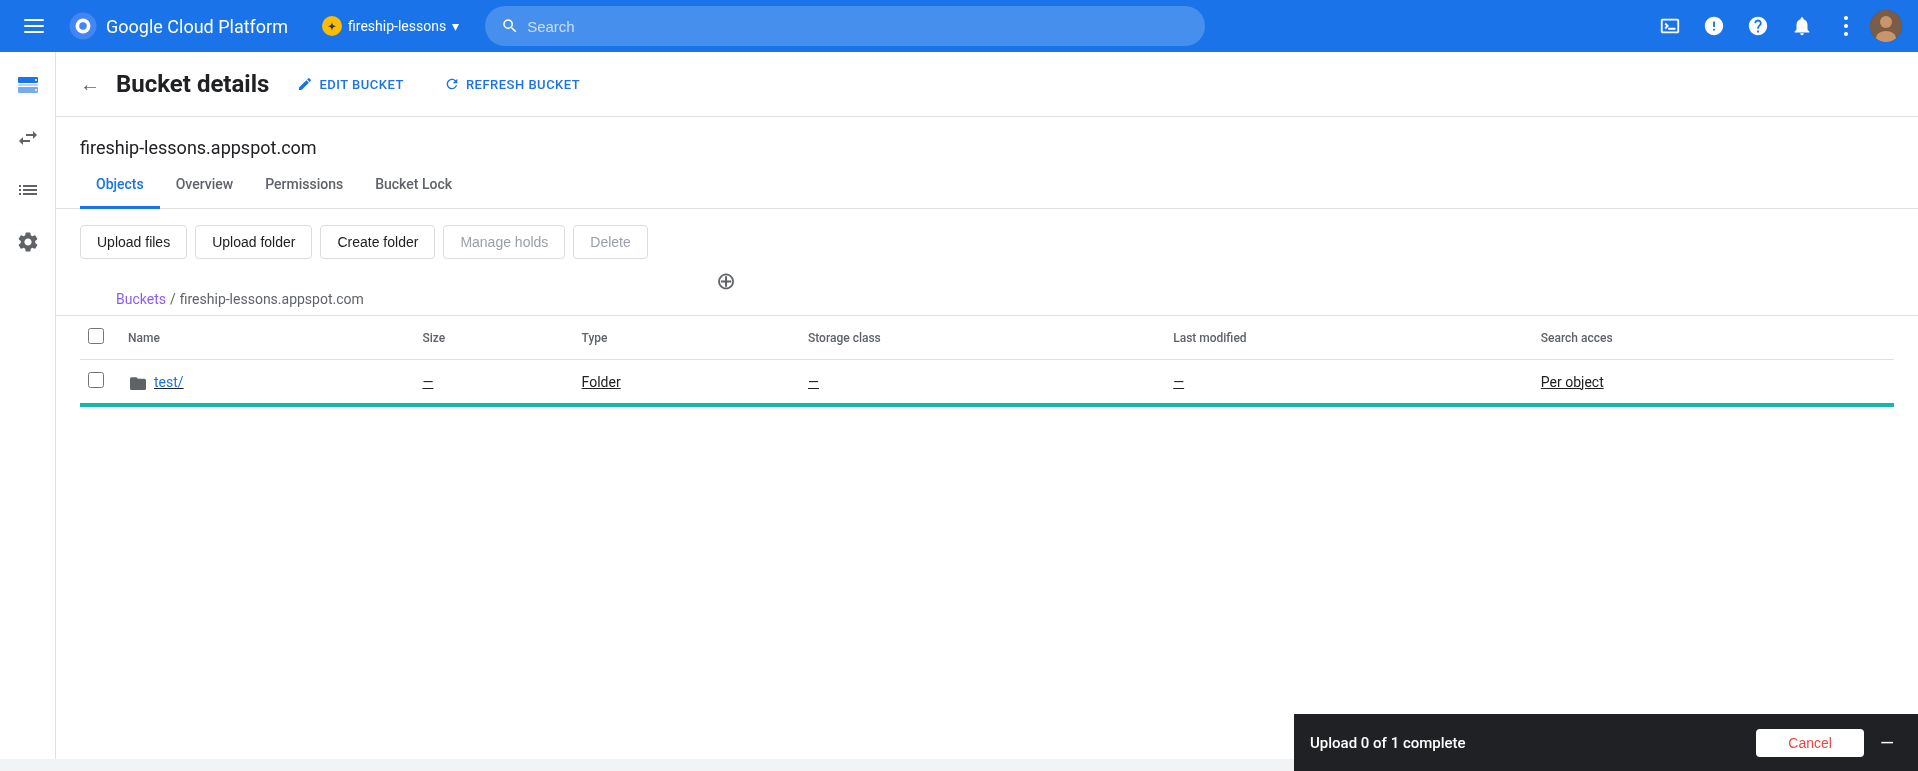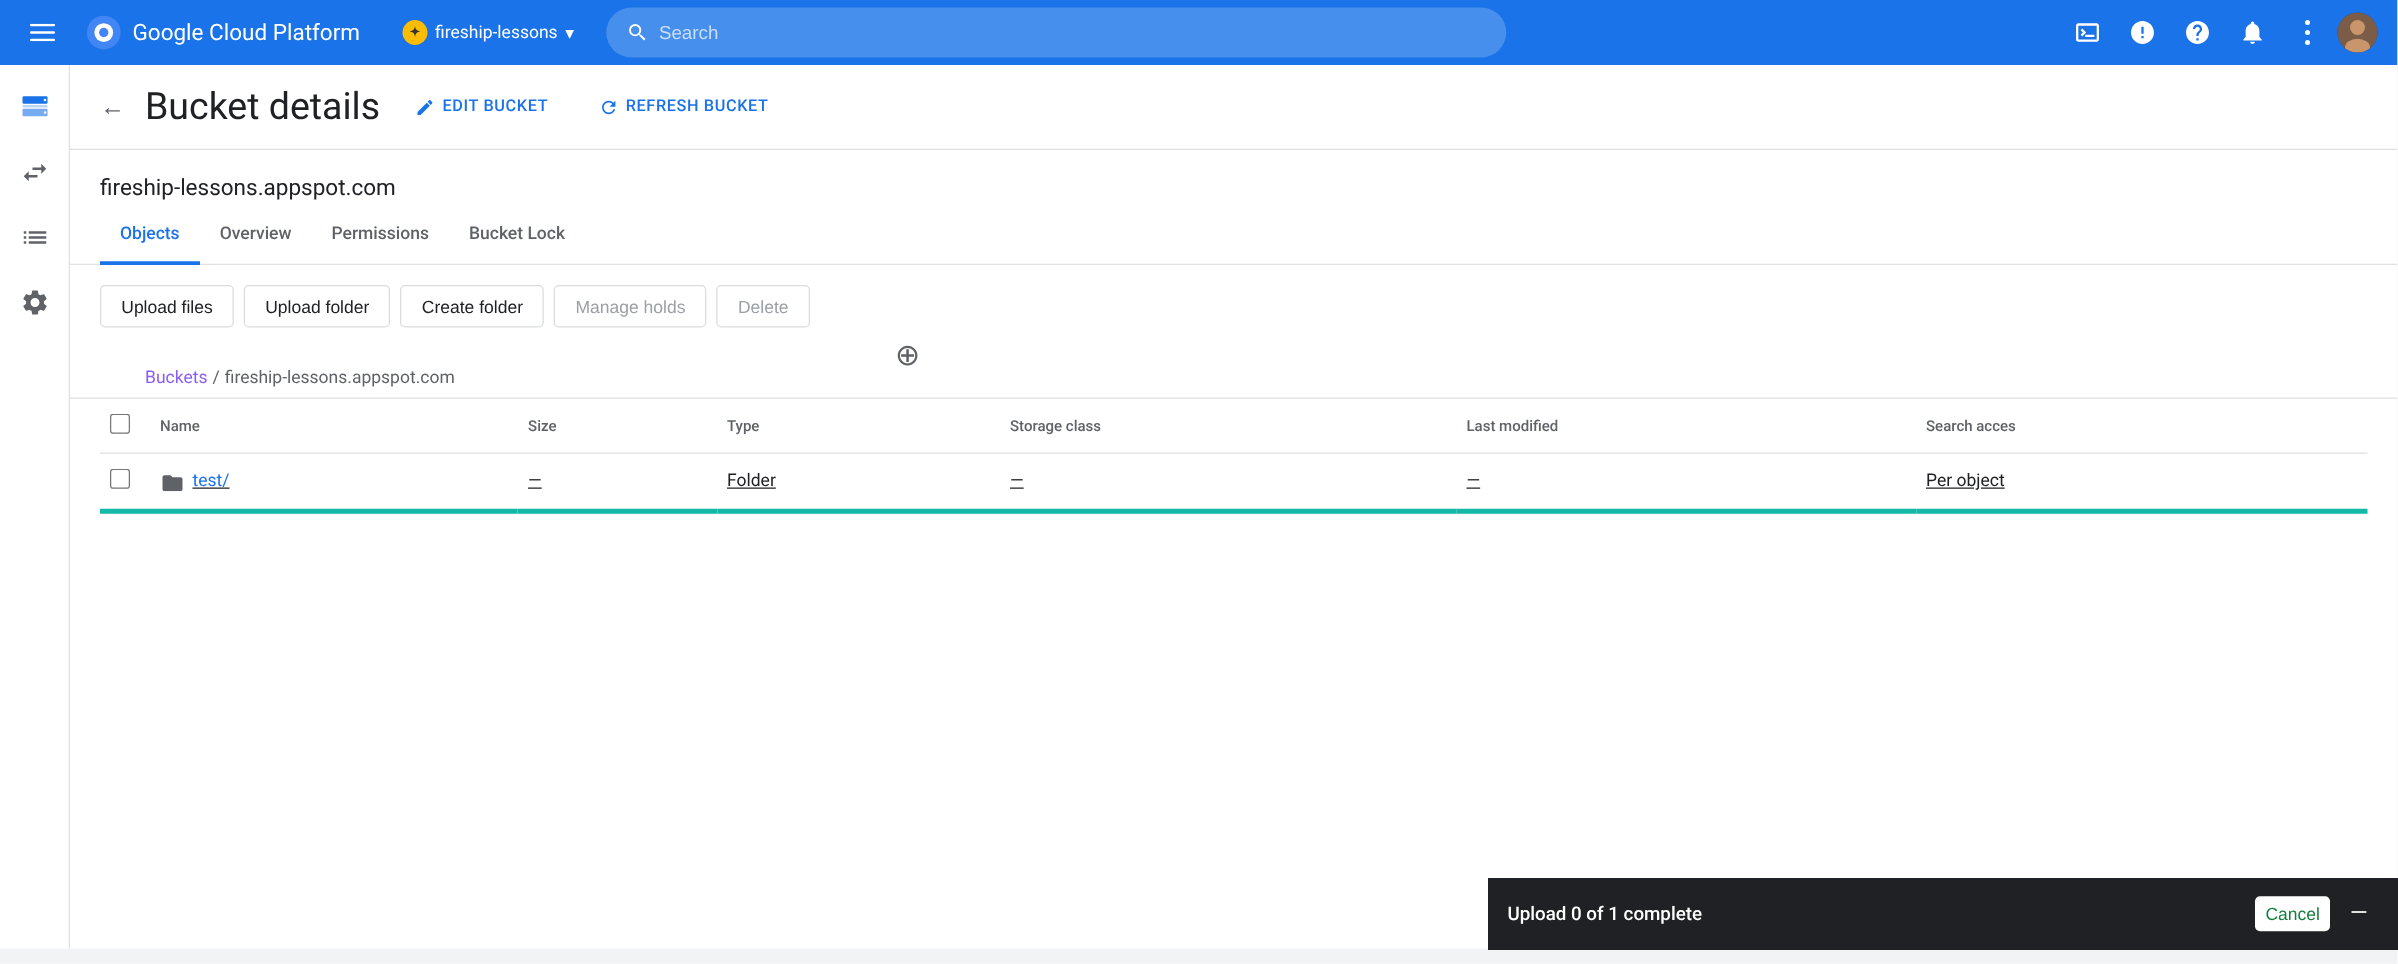--- a/index.html
+++ b/index.html
@@ -158,22 +158,22 @@
       border-bottom: 1px solid #e0e0e0;
       background: white;
     }
     .back-btn {
       color: #5f6368;
       font-size: 20px;
       cursor: pointer;
       text-decoration: none;
     }
     .page-title {
-      font-size: 30px;
-      font-weight: 400;
+      font-size: 24px;
+      font-weight: 700;
       color: #202124;
       flex: none;
     }
     .header-action-btn {
       display: flex;
       align-items: center;
       gap: 6px;
       color: #1a73e8;
       font-size: 13px;
       font-weight: 500;
@@ -315,23 +315,23 @@
       vertical-align: middle;
     }
     .row-name {
       display: flex;
       align-items: center;
     }
 
     
     .upload-toast {
       position: fixed;
-      bottom: 12px;
+      bottom: 0;
       right: 0;
-      width: 728px;
+      width: 624px;
       background: #202124;
       color: white;
       z-index: 1000;
     }
     .upload-toast-header {
       display: flex;
       align-items: center;
       justify-content: space-between;
       padding: 14px 16px;
     }
@@ -339,23 +339,23 @@
       font-size: 15px;
       font-weight: 500;
       color: white;
     }
     .toast-header-actions {
       display: flex;
       align-items: center;
       gap: 8px;
     }
     .cancel-btn {
-      padding: 6px 8px;
+      padding: 6px 32px;
       background: white;
-      color: #15803d;
+      color: #ef4444;
       border: none;
       border-radius: 4px;
       font-size: 14px;
       cursor: pointer;
       font-weight: 500;
     }
     .minimize-btn {
       color: white;
       cursor: pointer;
       font-size: 18px;

